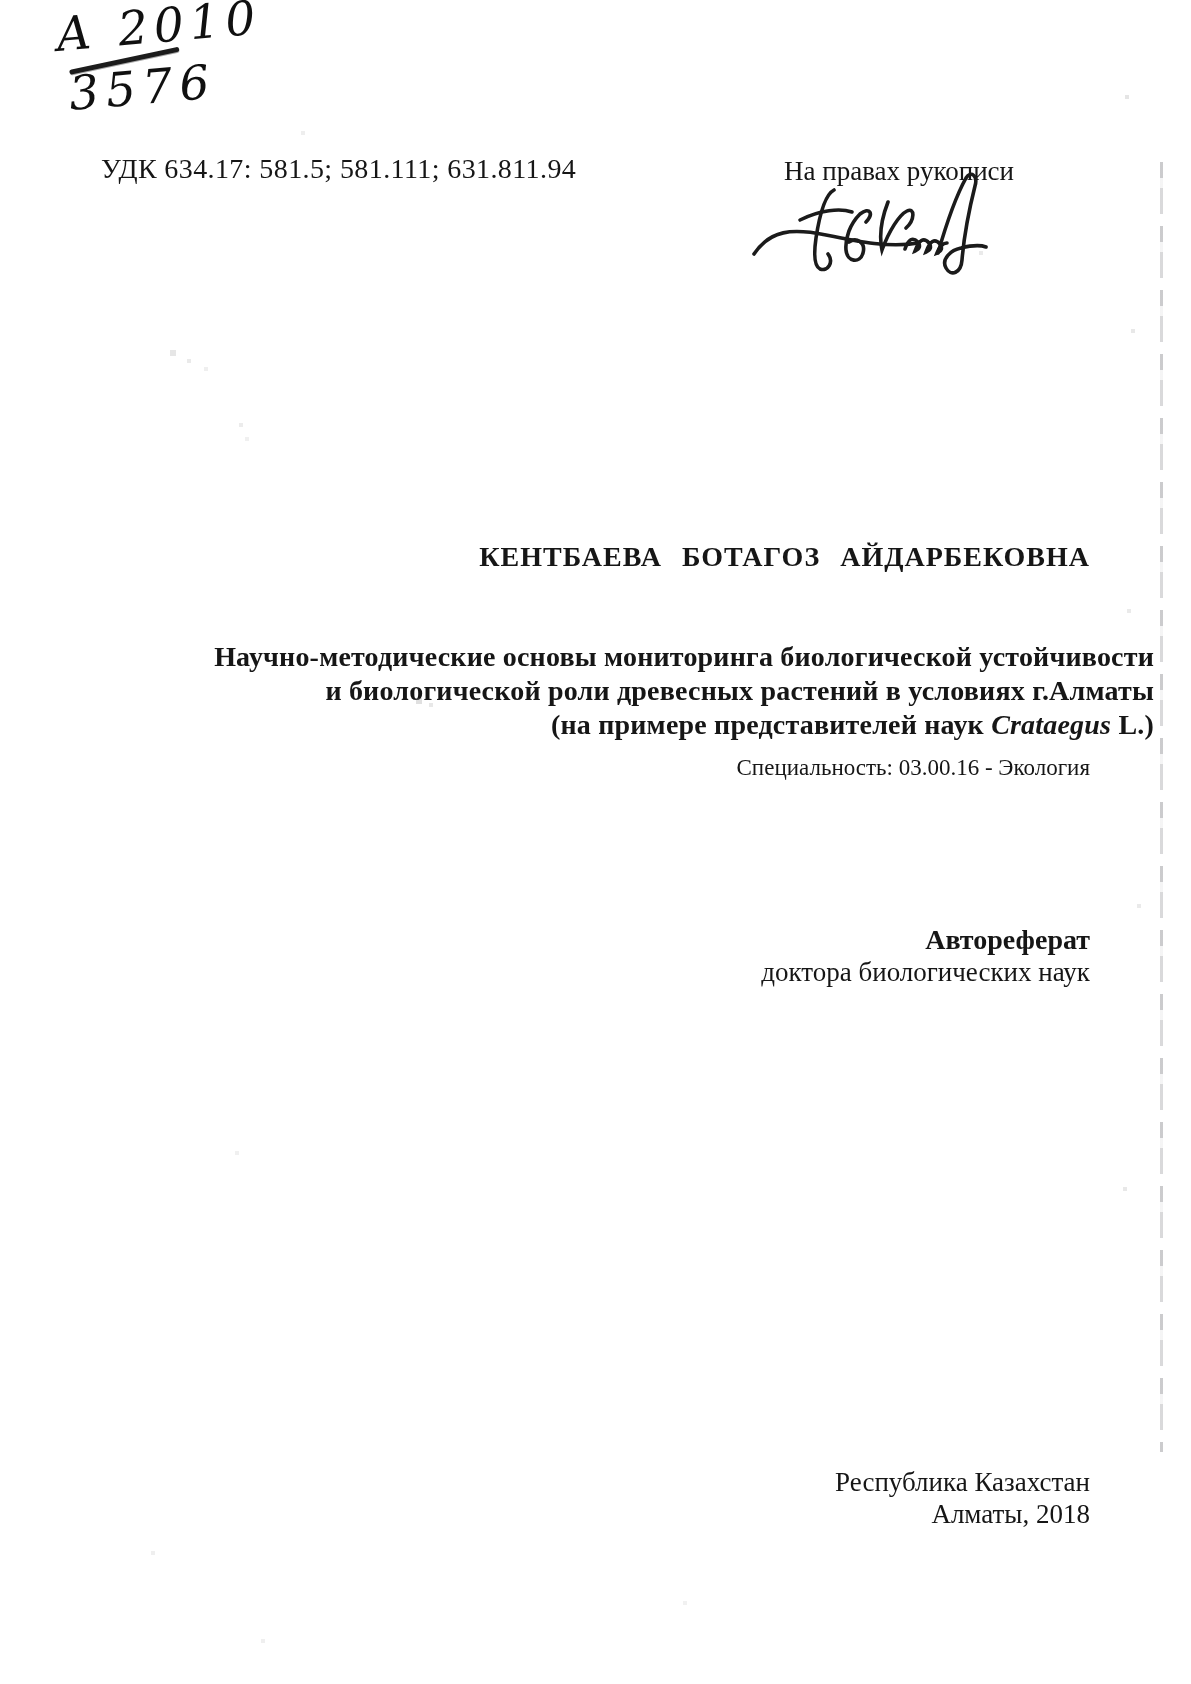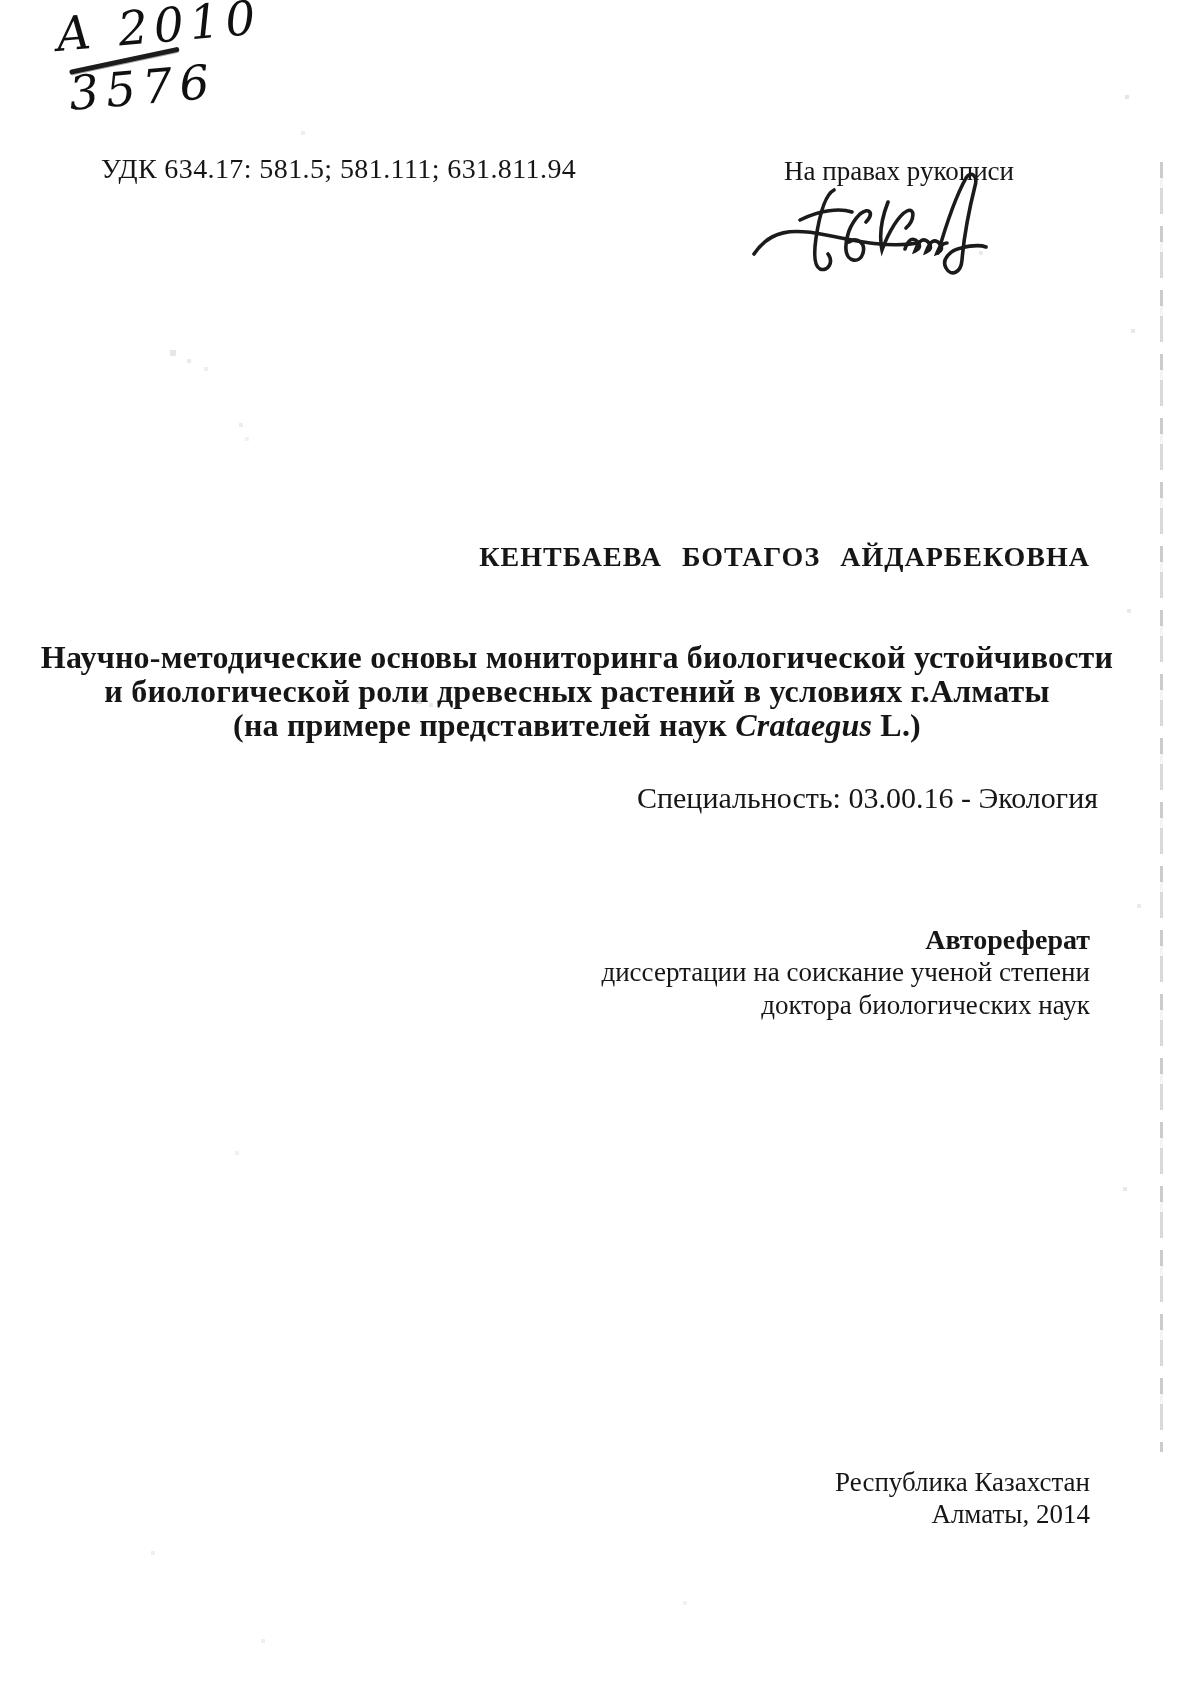--- a/index.html
+++ b/index.html
@@ -22,22 +22,22 @@
   
   .udc{position:absolute;left:101px;top:153px;font-size:28px;letter-spacing:.4px;white-space:nowrap;}
   
   .manuscript{position:absolute;left:784px;top:156px;font-size:27px;white-space:nowrap;}
   
   .signature{position:absolute;left:748px;top:168px;}
   
   .ccol{position:absolute;left:0;width:1090px;text-align:right;}
   .ccol-wide{position:absolute;left:0;width:1154px;text-align:center;}
   .author-name{top:541px;font-size:28px;font-weight:bold;letter-spacing:1px;word-spacing:12px;}
-  .diss-title{top:640px;font-size:32px;font-weight:bold;line-height:34px;letter-spacing:.2px;}
-  .specialty{top:781px;font-size:30px;margin-left:8px;}
+  .diss-title{top:640px;font-size:28px;font-weight:bold;line-height:34px;letter-spacing:.2px;text-align:right;}
+  .specialty{top:755px;font-size:23px;}
   .abstract{top:923px;font-size:27px;line-height:33px;}
   .abstract .head{font-size:28px;font-weight:bold;padding-left:30px;}
   .footer{top:1466px;font-size:27px;line-height:32px;}
   
   .scan-line{position:absolute;left:1160px;top:162px;width:3px;height:1290px;opacity:.55;
     background:repeating-linear-gradient(to bottom,
       rgba(130,130,135,.75) 0 16px, rgba(130,130,135,.15) 16px 26px,
       rgba(130,130,135,.55) 26px 52px, rgba(130,130,135,0) 52px 64px);}
   
   .speckles{position:absolute;left:0;top:0;width:2px;height:2px;background:transparent;
@@ -91,25 +91,24 @@
   <div class="ccol-wide diss-title">
     <div>Научно-методические основы мониторинга биологической устойчивости</div>
     <div>и биологической роли древесных растений в условиях г.Алматы</div>
     <div><span>(на примере представителей наук </span><i>Crataegus</i><span> L.)</span></div>
   </div>
 
   <div class="ccol specialty">Специальность: 03.00.16 - Экология</div>
 
   <div class="ccol abstract">
     <div class="head">Автореферат</div>
-    <div>диссертации на соискание ученой степени</div>
     <div>доктора биологических наук</div>
   </div>
 
   <div class="ccol footer">
     <div>Республика Казахстан</div>
-    <div>Алматы, 2014</div>
+    <div>Алматы, 2018</div>
   </div>
 
   <div class="scan-line"></div>
   <div class="speckles"></div>
 
 </div>
 
 </body></html>

